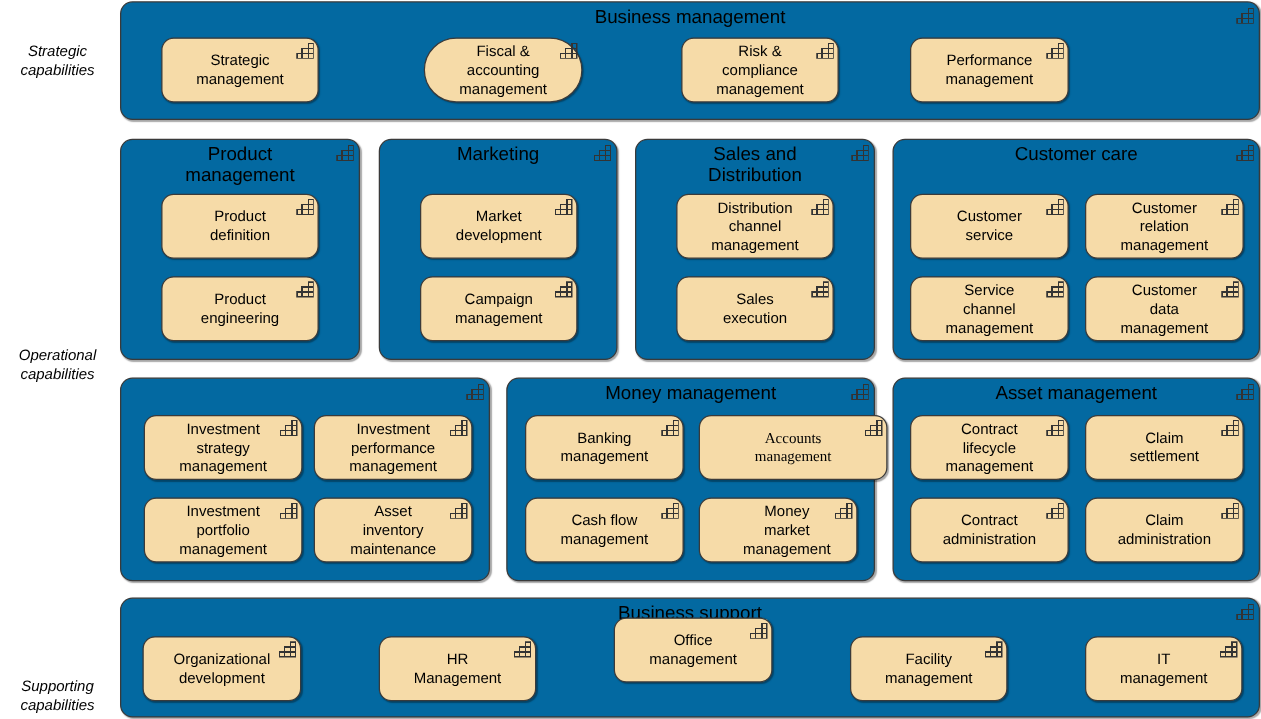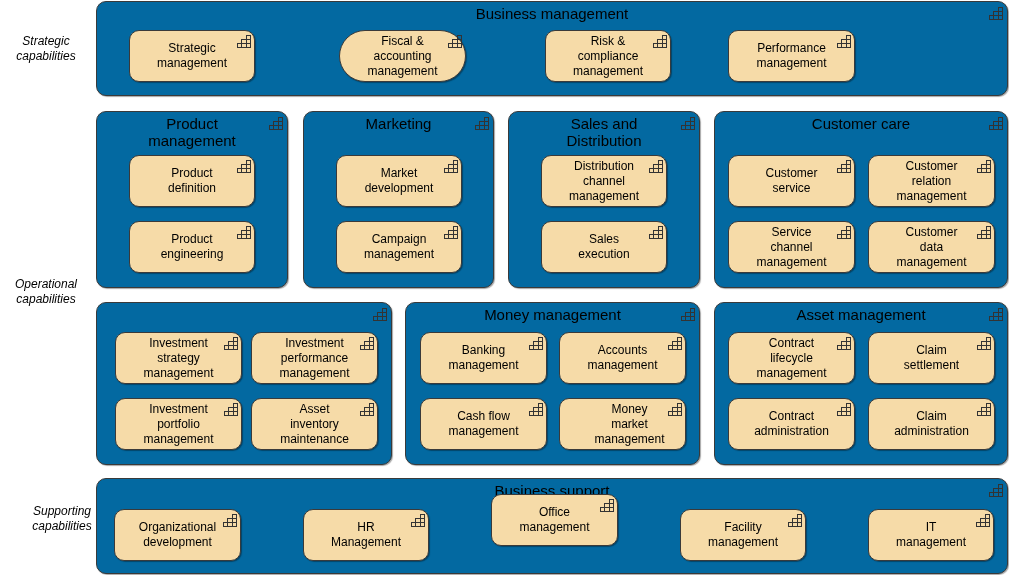--- a/index.html
+++ b/index.html
@@ -22,21 +22,21 @@
   .group > .icon { top:4px; right:4px; }
   .cap > .icon { top:3px; right:3px; }
 </style>
 </head>
 <body>
 
 <div class="layer-label" style="top:34px; white-space:pre-line;">Strategic
 capabilities</div>
 <div class="layer-label" style="top:277px; white-space:pre-line;">Operational
 capabilities</div>
-<div class="layer-label" style="top:504px; white-space:pre-line;margin-left:16px;">Supporting
+<div class="layer-label" style="top:542px; white-space:pre-line;">Supporting
 capabilities</div>
 
 <div class="group" style="left:96px; top:1px; width:912px; height:95px;">
   <div class="group-title">Business management</div>
   <span class="icon"><svg width="14" height="13" viewBox="0 0 14 13" fill="none" stroke="#333" stroke-width="1" shape-rendering="crispEdges">
         <path d="M9.5 0.5h4v12h-13v-4h4v-4h5z"></path>
         <path d="M4.5 8.5h9M9.5 4.5h4M4.5 8.5v4M9.5 4.5v8"></path>
       </svg></span>
   <div class="cap" style="left:32px; top:28px; width:126px; height:52px;">
     <span class="cap-label">Strategic
@@ -242,21 +242,21 @@
         <path d="M4.5 8.5h9M9.5 4.5h4M4.5 8.5v4M9.5 4.5v8"></path>
       </svg></span>
   <div class="cap" style="left:14px; top:29px; width:127px; height:52px;">
     <span class="cap-label">Banking
 management</span>
       <span class="icon"><svg width="14" height="13" viewBox="0 0 14 13" fill="none" stroke="#333" stroke-width="1" shape-rendering="crispEdges">
           <path d="M9.5 0.5h4v12h-13v-4h4v-4h5z"></path>
           <path d="M4.5 8.5h9M9.5 4.5h4M4.5 8.5v4M9.5 4.5v8"></path>
         </svg></span>
     </div>
-  <div class="cap" style="left:153px; top:29px; width:127px; height:52px;">
+  <div class="cap" style="left:153px; top:29px; width:151px; height:52px;font-family:Liberation Serif, serif;">
     <span class="cap-label">Accounts
 management</span>
       <span class="icon"><svg width="14" height="13" viewBox="0 0 14 13" fill="none" stroke="#333" stroke-width="1" shape-rendering="crispEdges">
           <path d="M9.5 0.5h4v12h-13v-4h4v-4h5z"></path>
           <path d="M4.5 8.5h9M9.5 4.5h4M4.5 8.5v4M9.5 4.5v8"></path>
         </svg></span>
     </div>
   <div class="cap" style="left:14px; top:95px; width:127px; height:52px;">
     <span class="cap-label">Cash flow
 management</span>

